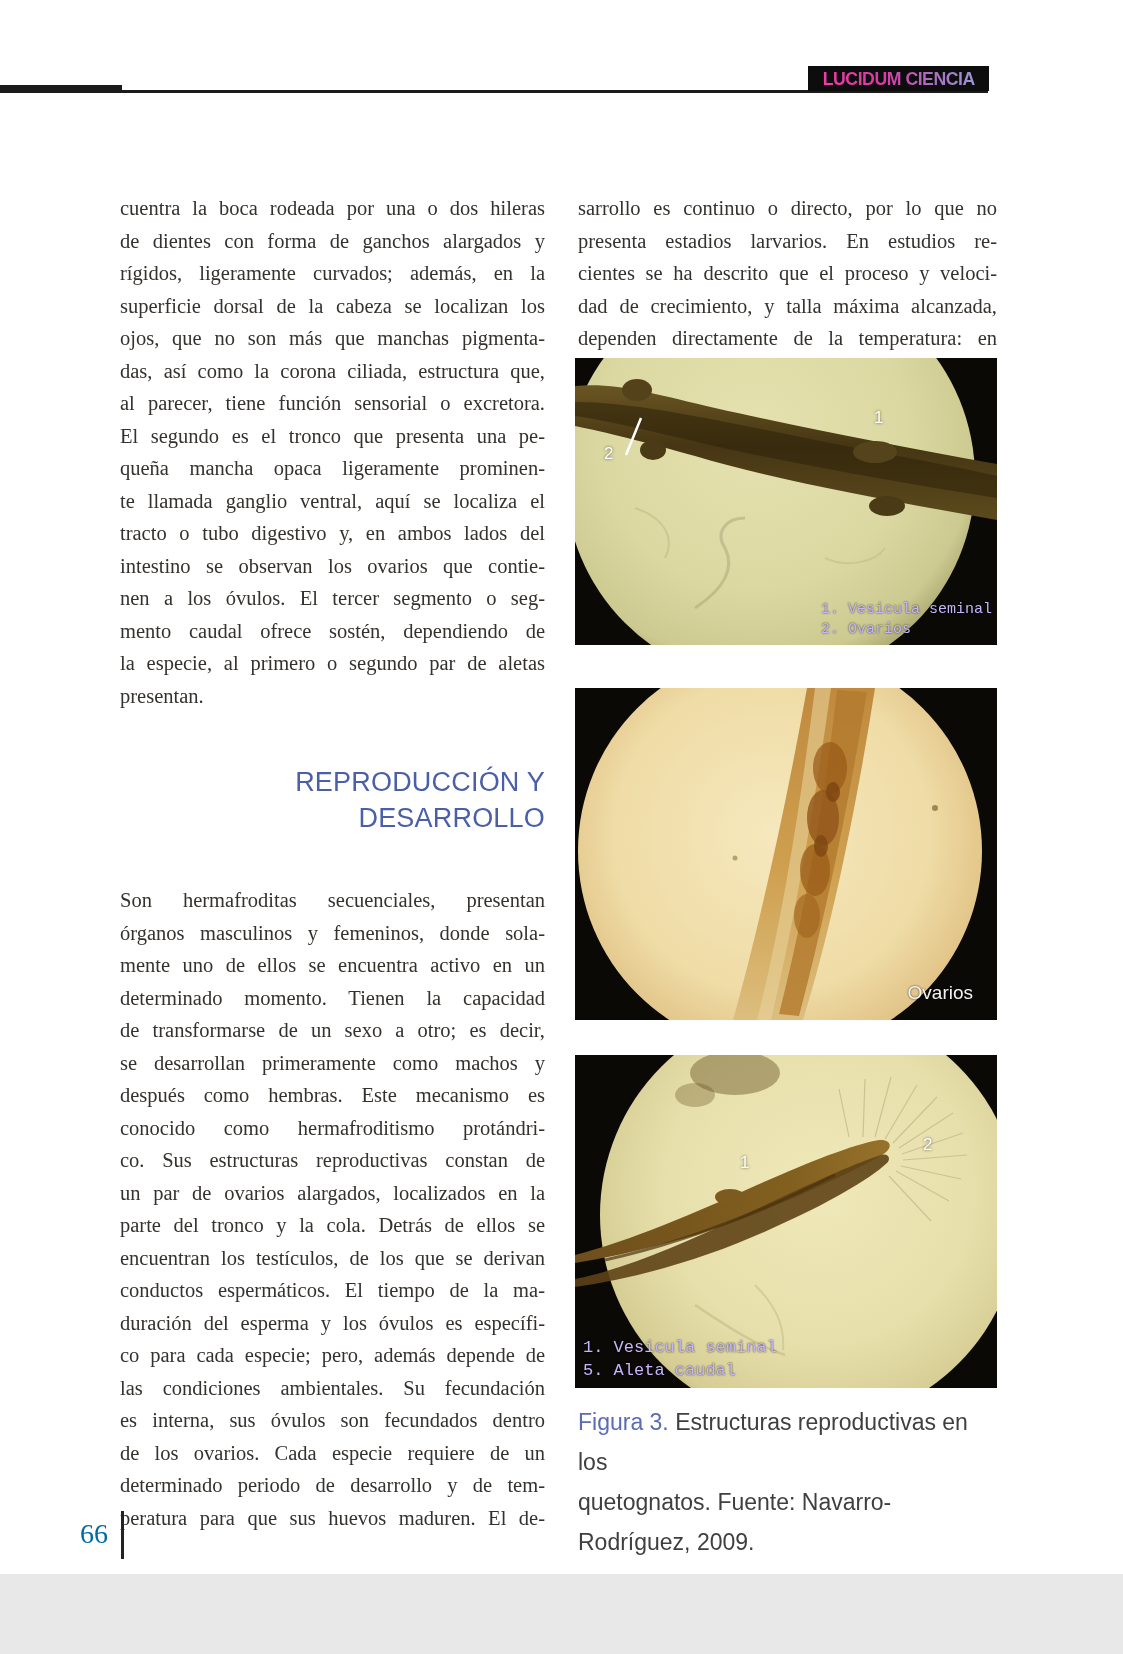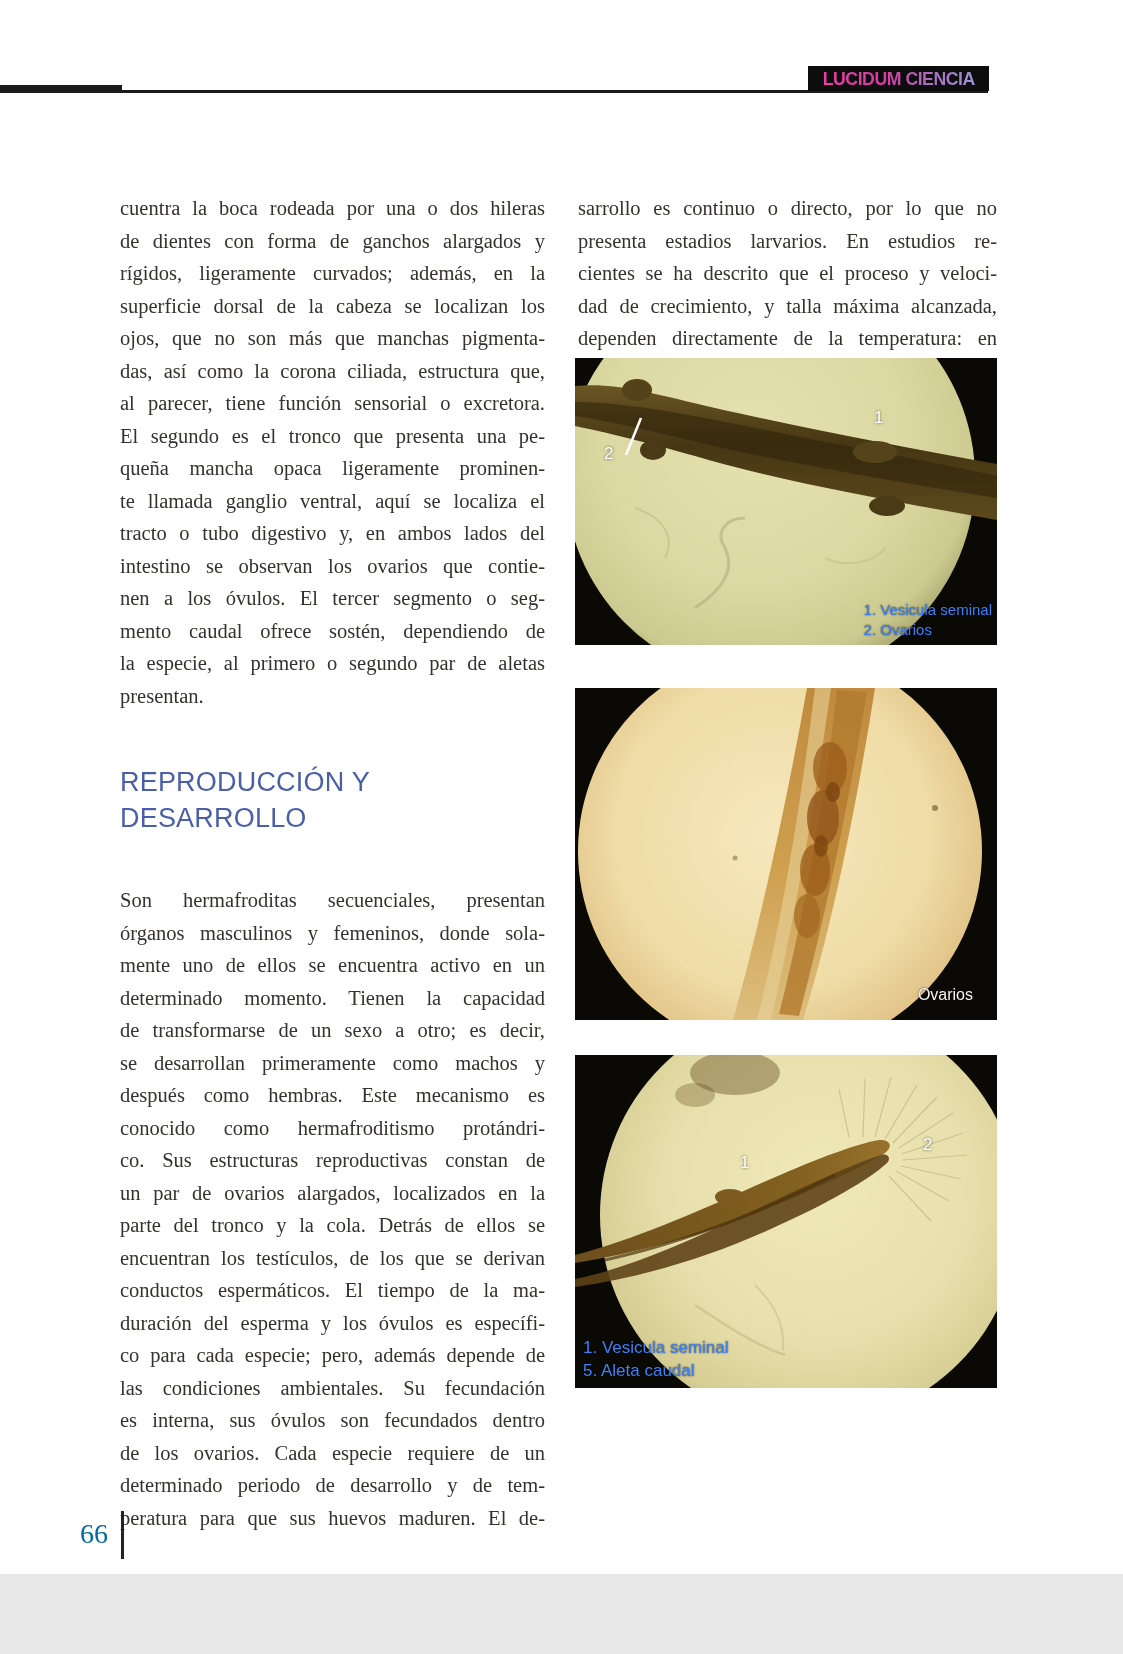--- a/index.html
+++ b/index.html
@@ -16,37 +16,37 @@
              background:linear-gradient(90deg,#f23ca6 0%,#d93aa4 38%,#a86fc0 72%,#9b97d6 100%);
              -webkit-background-clip:text;background-clip:text;color:transparent;}
 
   
   .col{position:absolute;top:152px;font-size:20.5px;line-height:32.5px;}
   .col-left{left:120px;width:425px;}
   .col-right{left:578px;width:419px;}
   .just-lines{white-space:pre-line;text-align:justify;text-align-last:justify;margin-top:40px;}
   .plain-line{text-align:left;}
   .section-heading{font-family:"Liberation Sans",sans-serif;font-size:27px;line-height:36px;
-                   color:#4a5fa8;margin-top:52px;margin-bottom:0;font-weight:400;letter-spacing:0.2px;}
+                   color:#4a5fa8;margin-top:52px;margin-bottom:0;font-weight:400;letter-spacing:0.2px;text-align:right;}
   .para2{margin-top:48px;}
 
   
   .figure{position:absolute;left:575px;width:422px;background:#0b0906;overflow:hidden;}
   .fig1{top:358px;height:287px;}
   .fig2{top:688px;height:332px;}
   .fig3{top:1055px;height:333px;}
   .figure svg{position:absolute;left:0;top:0;}
   .fig-num{position:absolute;color:#ffffff;font-family:"Liberation Sans",sans-serif;
            font-size:17px;text-shadow:0 0 3px rgba(0,0,0,.6);}
-  .fig-legend{position:absolute;color:#3b82f6;font-family:Liberation Sans, sans-serif;
+  .fig-legend{position:absolute;color:#c4b5fd;font-family:Liberation Mono, monospace;
               font-size:15px;line-height:20px;text-shadow:0 0 2px rgba(0,0,0,.8);}
   .fig1 .fig-legend{right:5px;bottom:5px;}
   .fig3 .fig-legend{left:8px;bottom:6px;font-size:17px;line-height:23px;}
   .ovarios-label{position:absolute;right:24px;bottom:16px;color:#f4f4f4;
-                 font-family:"Liberation Sans",sans-serif;font-size:16px;text-shadow:0 0 2px rgba(0,0,0,.8);}
+                 font-family:"Liberation Sans",sans-serif;font-size:19px;text-shadow:0 0 2px rgba(0,0,0,.8);}
 
   
   .caption{position:absolute;left:578px;top:1402px;width:424px;font-family:"Liberation Sans",sans-serif;
            font-size:23px;line-height:40px;color:#3f3f3f;white-space:pre-line;}
   .caption .cap-label{color:#5a6cb2;}
 
   
   .footer-right{position:absolute;right:123px;top:1512px;text-align:right;
                 font-family:"Liberation Sans",sans-serif;font-size:17px;letter-spacing:-0.4px;
                 color:#3a3a3a;line-height:28px;}
@@ -222,17 +222,19 @@
       <ellipse cx="155" cy="142" rx="15" ry="8" fill="#7c5a20"></ellipse>
     </svg>
     <span class="fig-num" style="left:165px;top:98px;">1</span>
     <span class="fig-num" style="left:348px;top:80px;">2</span>
     <div class="fig-legend">
       <div>1. Vesicula seminal</div>
       <div>5. Aleta caudal</div>
     </div>
   </div>
 
+  <div class="caption"><span class="cap-label">Figura 3.</span><span> Estructuras reproductivas en los
+quetognatos. Fuente: Navarro-Rodríguez, 2009.</span></div>
 
   <div class="page-number">66</div>
   <div class="page-edge-bar"></div>
 
 </div>
 
 </body></html>

